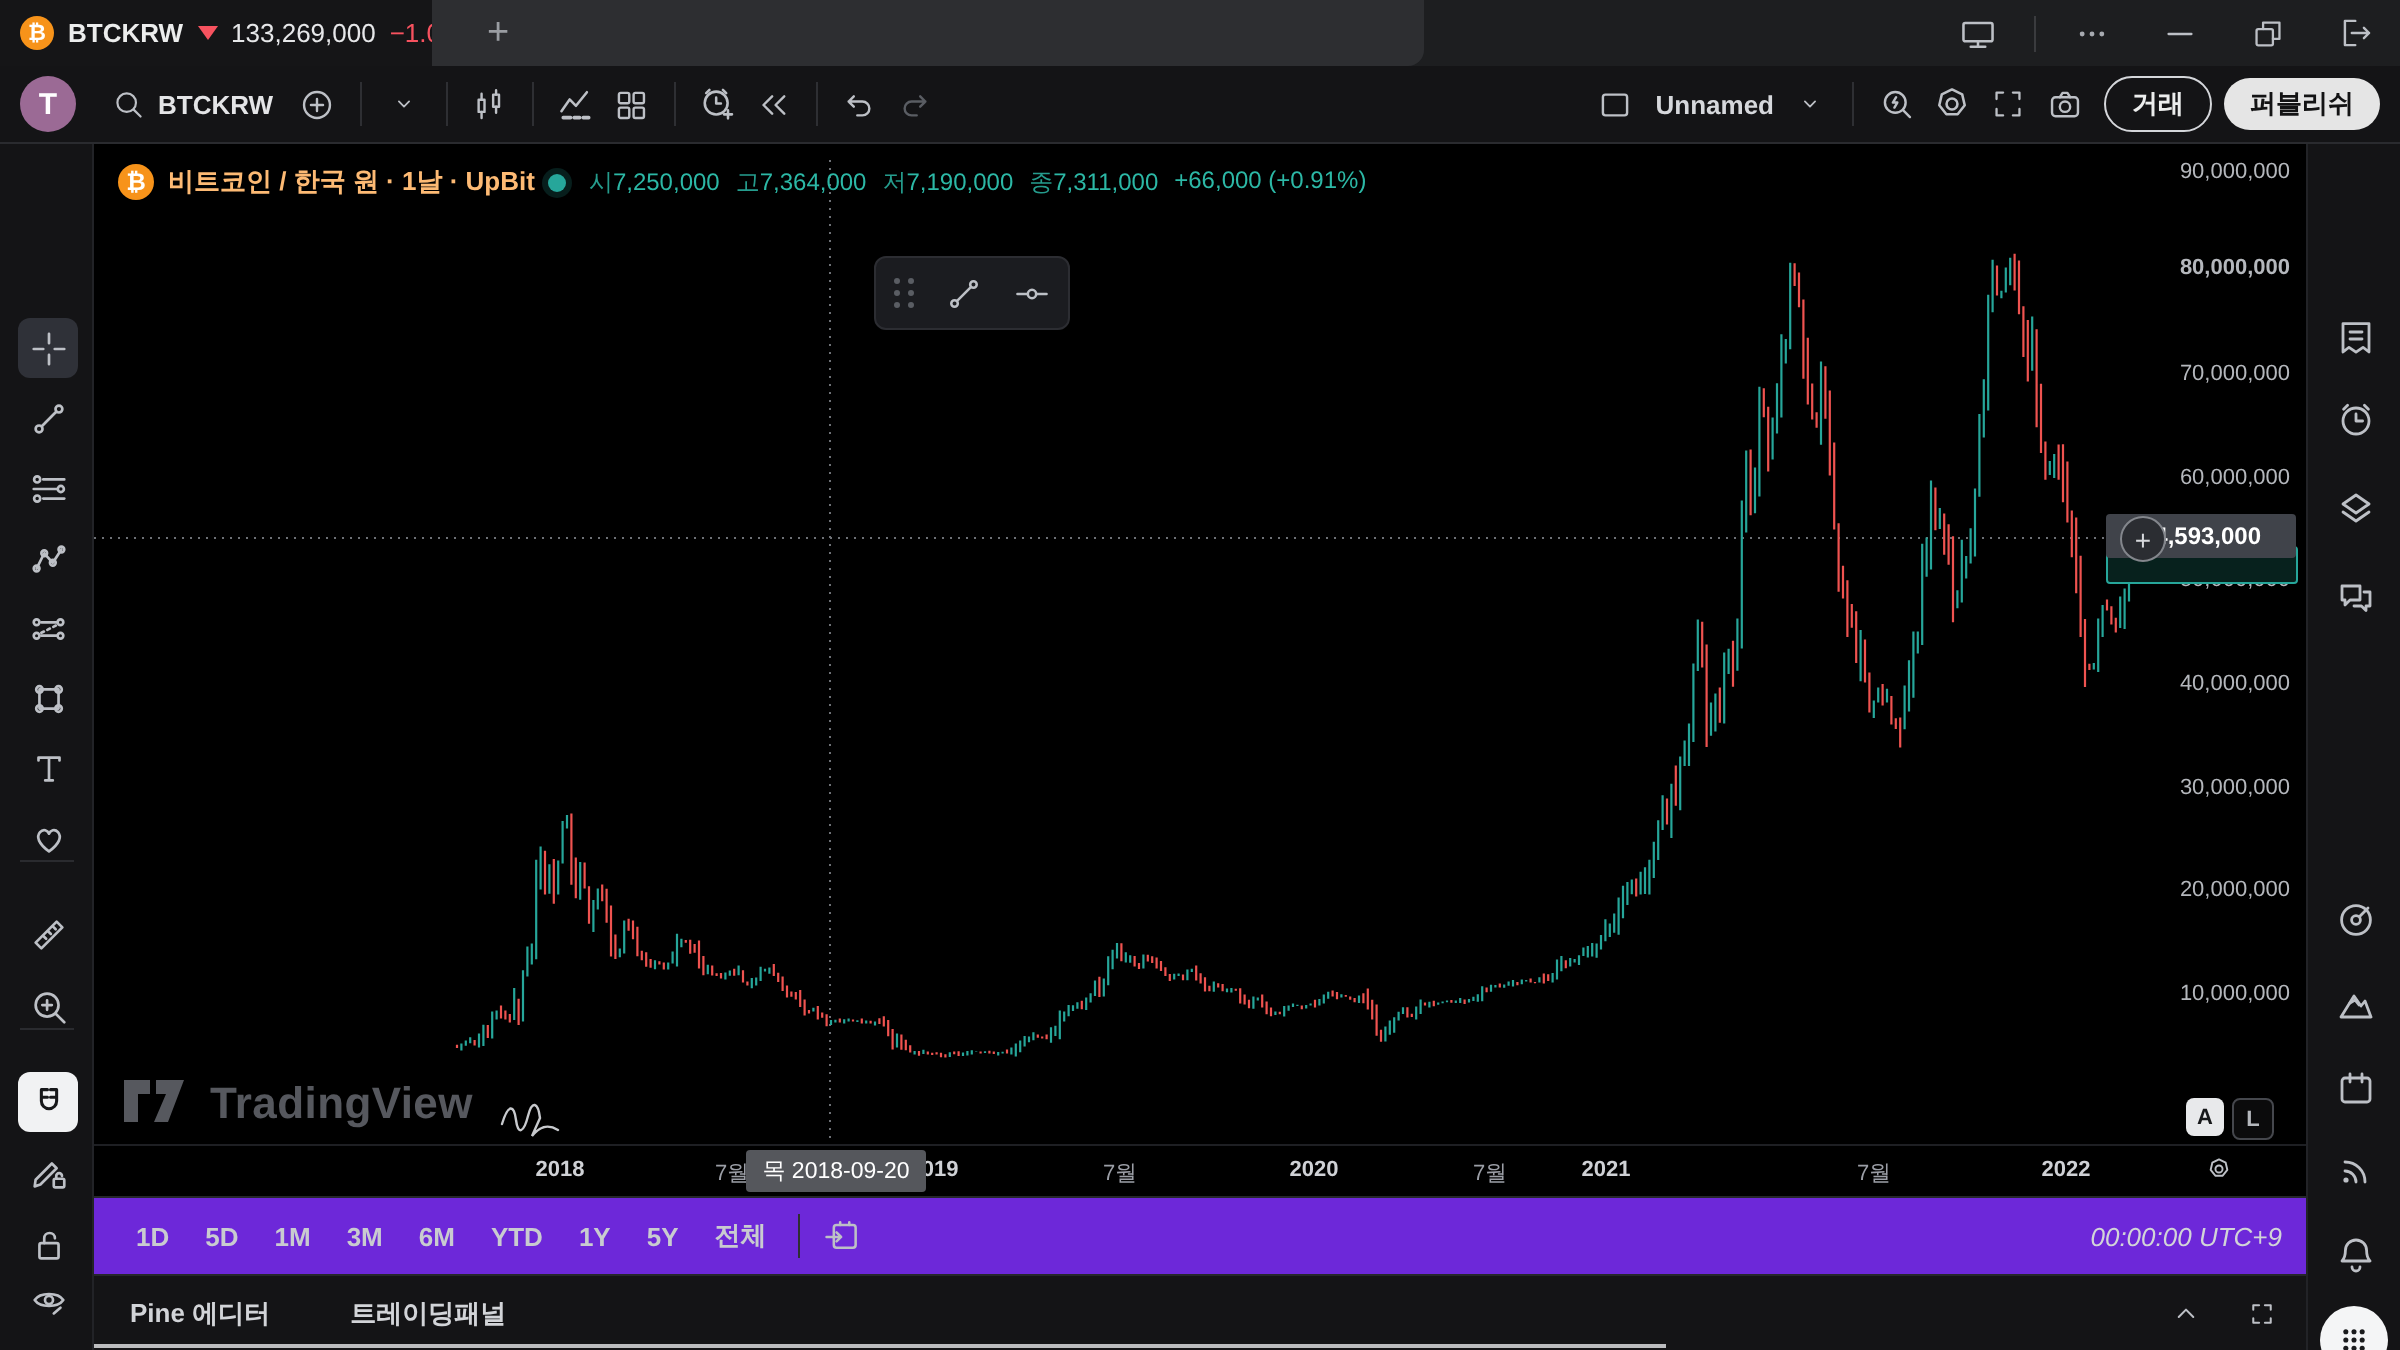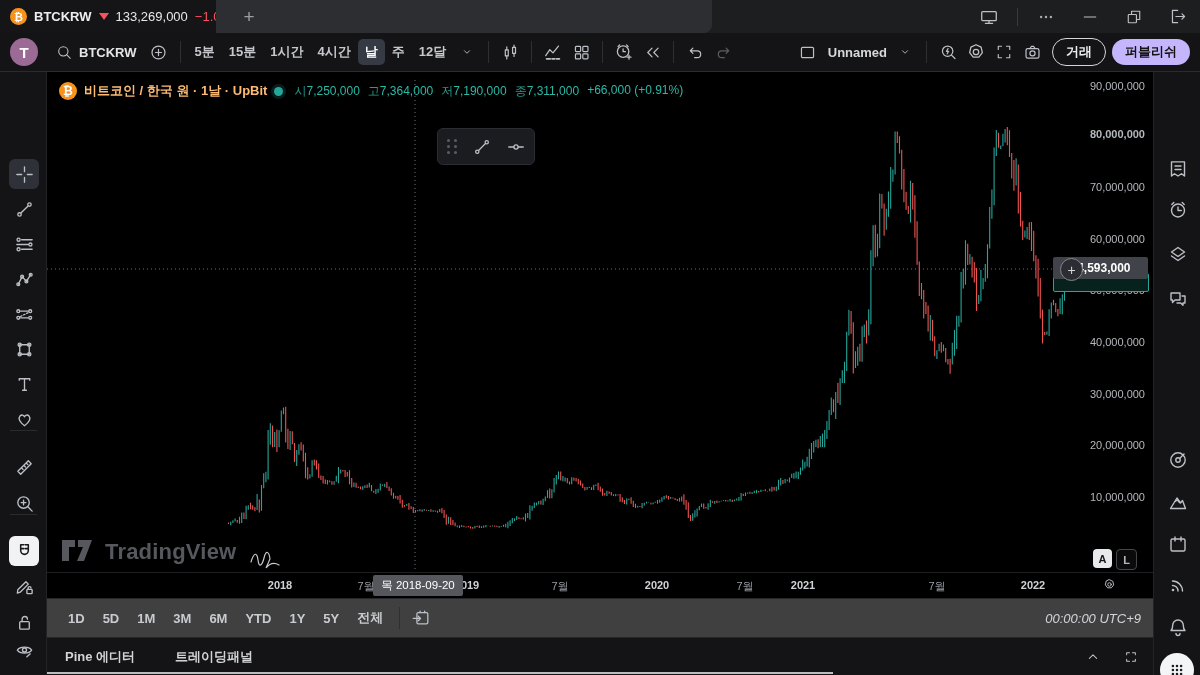--- a/index.html
+++ b/index.html
@@ -33,21 +33,21 @@
   .tbtn{height:28px;min-width:28px;display:flex;align-items:center;justify-content:center;
         border-radius:5px;color:#c6c8cd;}
   .ibtn{height:26px;padding:0 7px;display:flex;align-items:center;justify-content:center;
         font-size:13px;font-weight:600;color:#c6c8cd;border-radius:5px;}
   .ibtn.sel{background:#363a45;color:#fff;}
   .tdiv{width:1px;height:22px;background:#2e2f33;margin:0 7px;}
   .layoutname{font-size:13px;font-weight:600;color:#d6d8dc;margin:0 4px 0 6px;}
   .pill{height:26px;padding:0 13px;border-radius:14px;display:flex;align-items:center;
         font-size:13px;font-weight:700;}
   .pill.trade{border:1.5px solid #d4d6da;color:#eceded;margin:0 6px;}
-  .pill.publish{background:#c4b5fd;color:#131314;margin-right:10px;}
+  .pill.publish{background:#e5e5e5;color:#131314;margin-right:10px;}
   
   .lefttools{position:absolute;left:0;top:72px;width:47px;height:603px;background:#141416;
         border-right:1px solid #222327;box-sizing:border-box;}
   .ltb{position:absolute;left:9px;width:30px;height:30px;display:flex;align-items:center;
         justify-content:center;border-radius:6px;}
   .ltb.sel{background:#2f3138;}
   .ltb.inv{background:#f1f2f3;}
   .ldiv{position:absolute;left:10px;width:27px;height:1px;background:#2a2b2f;}
   .rightbar{position:absolute;left:1153px;top:72px;width:47px;height:603px;background:#141416;
         border-left:1px solid #222327;box-sizing:border-box;}
@@ -80,21 +80,21 @@
   .timetip{position:absolute;left:326px;top:2px;width:90px;height:21px;background:#55575c;border-radius:2px;
         color:#fff;font-size:11.5px;font-weight:400;display:flex;align-items:center;justify-content:center;z-index:4;}
   .axgear{position:absolute;left:1055px;top:4px;}
   .scalebtn{position:absolute;top:477px;width:19px;height:19px;border-radius:4px;font-size:11px;font-weight:700;
         display:flex;align-items:center;justify-content:center;z-index:5;}
   .scalebtn.on{left:1046px;background:#e8e9eb;color:#17181a;}
   .scalebtn.off{left:1069px;border:1px solid #45474d;color:#b4b7bc;background:#0b0b0c;}
   .watermark{position:absolute;left:14px;top:458px;display:flex;align-items:center;gap:10px;z-index:2;}
   .watermark .wmtext{font-size:22px;font-weight:700;color:#56585e;letter-spacing:.2px;}
   
-  .rangebar{position:absolute;left:47px;top:598px;width:1106px;height:39px;background:#404040;
+  .rangebar{position:absolute;left:47px;top:598px;width:1106px;height:39px;background:#6d28d9;
         border-top:1px solid #26272b;display:flex;align-items:center;box-sizing:border-box;}
   .rng{font-size:13px;font-weight:600;color:#c9cbd0;padding:0 9px;}
   .clock{position:absolute;right:12px;font-size:13px;color:#d2d4d8;font-style:italic;}
   .panel{position:absolute;left:47px;top:637px;width:1106px;height:38px;background:#141416;
         border-top:1px solid #26272b;display:flex;align-items:center;box-sizing:border-box;}
   .ptab{font-size:13px;font-weight:600;color:#d2d4d8;margin-left:18px;}
   .ptab:first-child{margin-left:18px;}
   .panelicons{position:absolute;right:8px;display:flex;align-items:center;gap:10px;}
   .bottomline{position:absolute;left:47px;top:672px;width:786px;height:2px;background:#d9dadd;opacity:.85;}
   .ic{stroke:#bdc0c6;fill:none;stroke-width:1.4;stroke-linecap:round;stroke-linejoin:round;}
@@ -162,29 +162,20 @@
         </svg>
       <span>BTCKRW</span>
     </div>
     <div class="tbtn">
       <svg width="19" height="19" viewBox="0 0 22 22" class="ic">
           <circle cx="11" cy="11" r="7.5"></circle>
           <path d="M11 7.5v7M7.5 11h7"></path>
         </svg>
     </div>
     <div class="tdiv"></div>
-    <div style="display:flex;align-items:center">
-        <div class="ibtn">5분</div>
-        <div class="ibtn">15분</div>
-        <div class="ibtn">1시간</div>
-        <div class="ibtn">4시간</div>
-        <div class="ibtn sel">날</div>
-        <div class="ibtn">주</div>
-        <div class="ibtn">12달</div>
-      </div>
     <div class="tbtn">
       <svg width="14" height="14" viewBox="0 0 22 22" class="ic">
           <path d="M7 9l4 4 4-4"></path>
         </svg>
     </div>
     <div class="tdiv"></div>
     <div class="tbtn">
       <svg width="19" height="19" viewBox="0 0 22 22" class="ic">
           <rect x="5" y="8" width="3.4" height="7"></rect>
           <path d="M6.7 4.5V8M6.7 15v3.5"></path>

